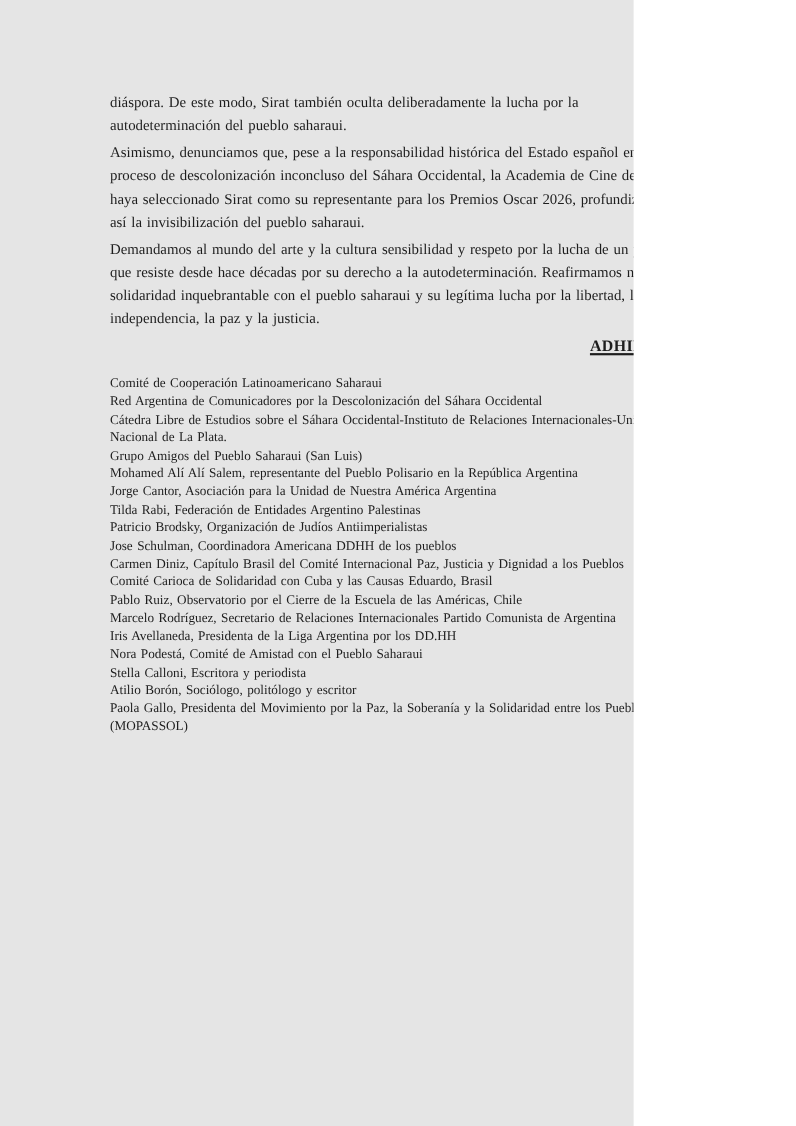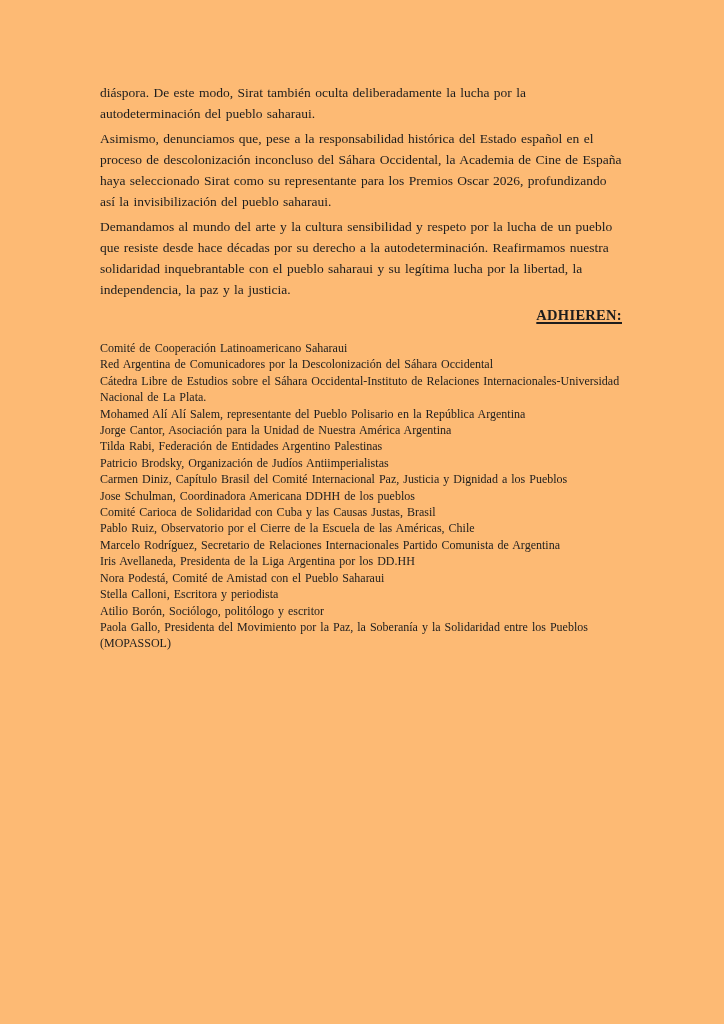--- a/index.html
+++ b/index.html
@@ -2,23 +2,23 @@
 <html><head>
 <meta charset="utf-8">
 <style>
   html, body {
     margin: 0;
     padding: 0;
     background: #ffffff;
   }
   .page {
     position: relative;
-    width: 724px;
+    width: 576px;
     height: 1024px;
-    background: #fdba74;
+    background: #e5e5e5;
     overflow: hidden;
     font-family: "Liberation Serif", "DejaVu Serif", serif;
     color: #1d1d1d;
   }
   .content {
     position: absolute;
     left: 100px;
     top: 82px;
     width: 522px;
   }
@@ -54,27 +54,28 @@
 <div class="page">
   <div class="content">
     <p class="para">diáspora. De este modo, Sirat también oculta deliberadamente la lucha por la autodeterminación del pueblo saharaui.</p>
     <p class="para">Asimismo, denunciamos que, pese a la responsabilidad histórica del Estado español en el proceso de descolonización inconcluso del Sáhara Occidental, la Academia de Cine de España haya seleccionado Sirat como su representante para los Premios Oscar 2026, profundizando así la invisibilización del pueblo saharaui.</p>
     <p class="para">Demandamos al mundo del arte y la cultura sensibilidad y respeto por la lucha de un pueblo que resiste desde hace décadas por su derecho a la autodeterminación. Reafirmamos nuestra solidaridad inquebrantable con el pueblo saharaui y su legítima lucha por la libertad, la independencia, la paz y la justicia.</p>
     <h2 class="heading">ADHIEREN:</h2>
     <div class="signatories">
         <div class="sig">Comité de Cooperación Latinoamericano Saharaui</div>
         <div class="sig">Red Argentina de Comunicadores por la Descolonización del Sáhara Occidental</div>
         <div class="sig">Cátedra Libre de Estudios sobre el Sáhara Occidental-Instituto de Relaciones Internacionales-Universidad Nacional de La Plata.</div>
+        <div class="sig">Grupo Amigos del Pueblo Saharaui (San Luis)</div>
         <div class="sig">Mohamed Alí Alí Salem, representante del Pueblo Polisario en la República Argentina</div>
         <div class="sig">Jorge Cantor, Asociación para la Unidad de Nuestra América Argentina</div>
         <div class="sig">Tilda Rabi, Federación de Entidades Argentino Palestinas</div>
         <div class="sig">Patricio Brodsky, Organización de Judíos Antiimperialistas</div>
+        <div class="sig">Jose Schulman, Coordinadora Americana DDHH de los pueblos</div>
         <div class="sig">Carmen Diniz, Capítulo Brasil del Comité Internacional Paz, Justicia y Dignidad a los Pueblos</div>
-        <div class="sig">Jose Schulman, Coordinadora Americana DDHH de los pueblos</div>
-        <div class="sig">Comité Carioca de Solidaridad con Cuba y las Causas Justas, Brasil</div>
+        <div class="sig">Comité Carioca de Solidaridad con Cuba y las Causas Eduardo, Brasil</div>
         <div class="sig">Pablo Ruiz, Observatorio por el Cierre de la Escuela de las Américas, Chile</div>
         <div class="sig">Marcelo Rodríguez, Secretario de Relaciones Internacionales Partido Comunista de Argentina</div>
         <div class="sig">Iris Avellaneda, Presidenta de la Liga Argentina por los DD.HH</div>
         <div class="sig">Nora Podestá, Comité de Amistad con el Pueblo Saharaui</div>
         <div class="sig">Stella Calloni, Escritora y periodista</div>
         <div class="sig">Atilio Borón, Sociólogo, politólogo y escritor</div>
         <div class="sig">Paola Gallo, Presidenta del Movimiento por la Paz, la Soberanía y la Solidaridad entre los Pueblos (MOPASSOL)</div>
       </div>
   </div>
 </div>

